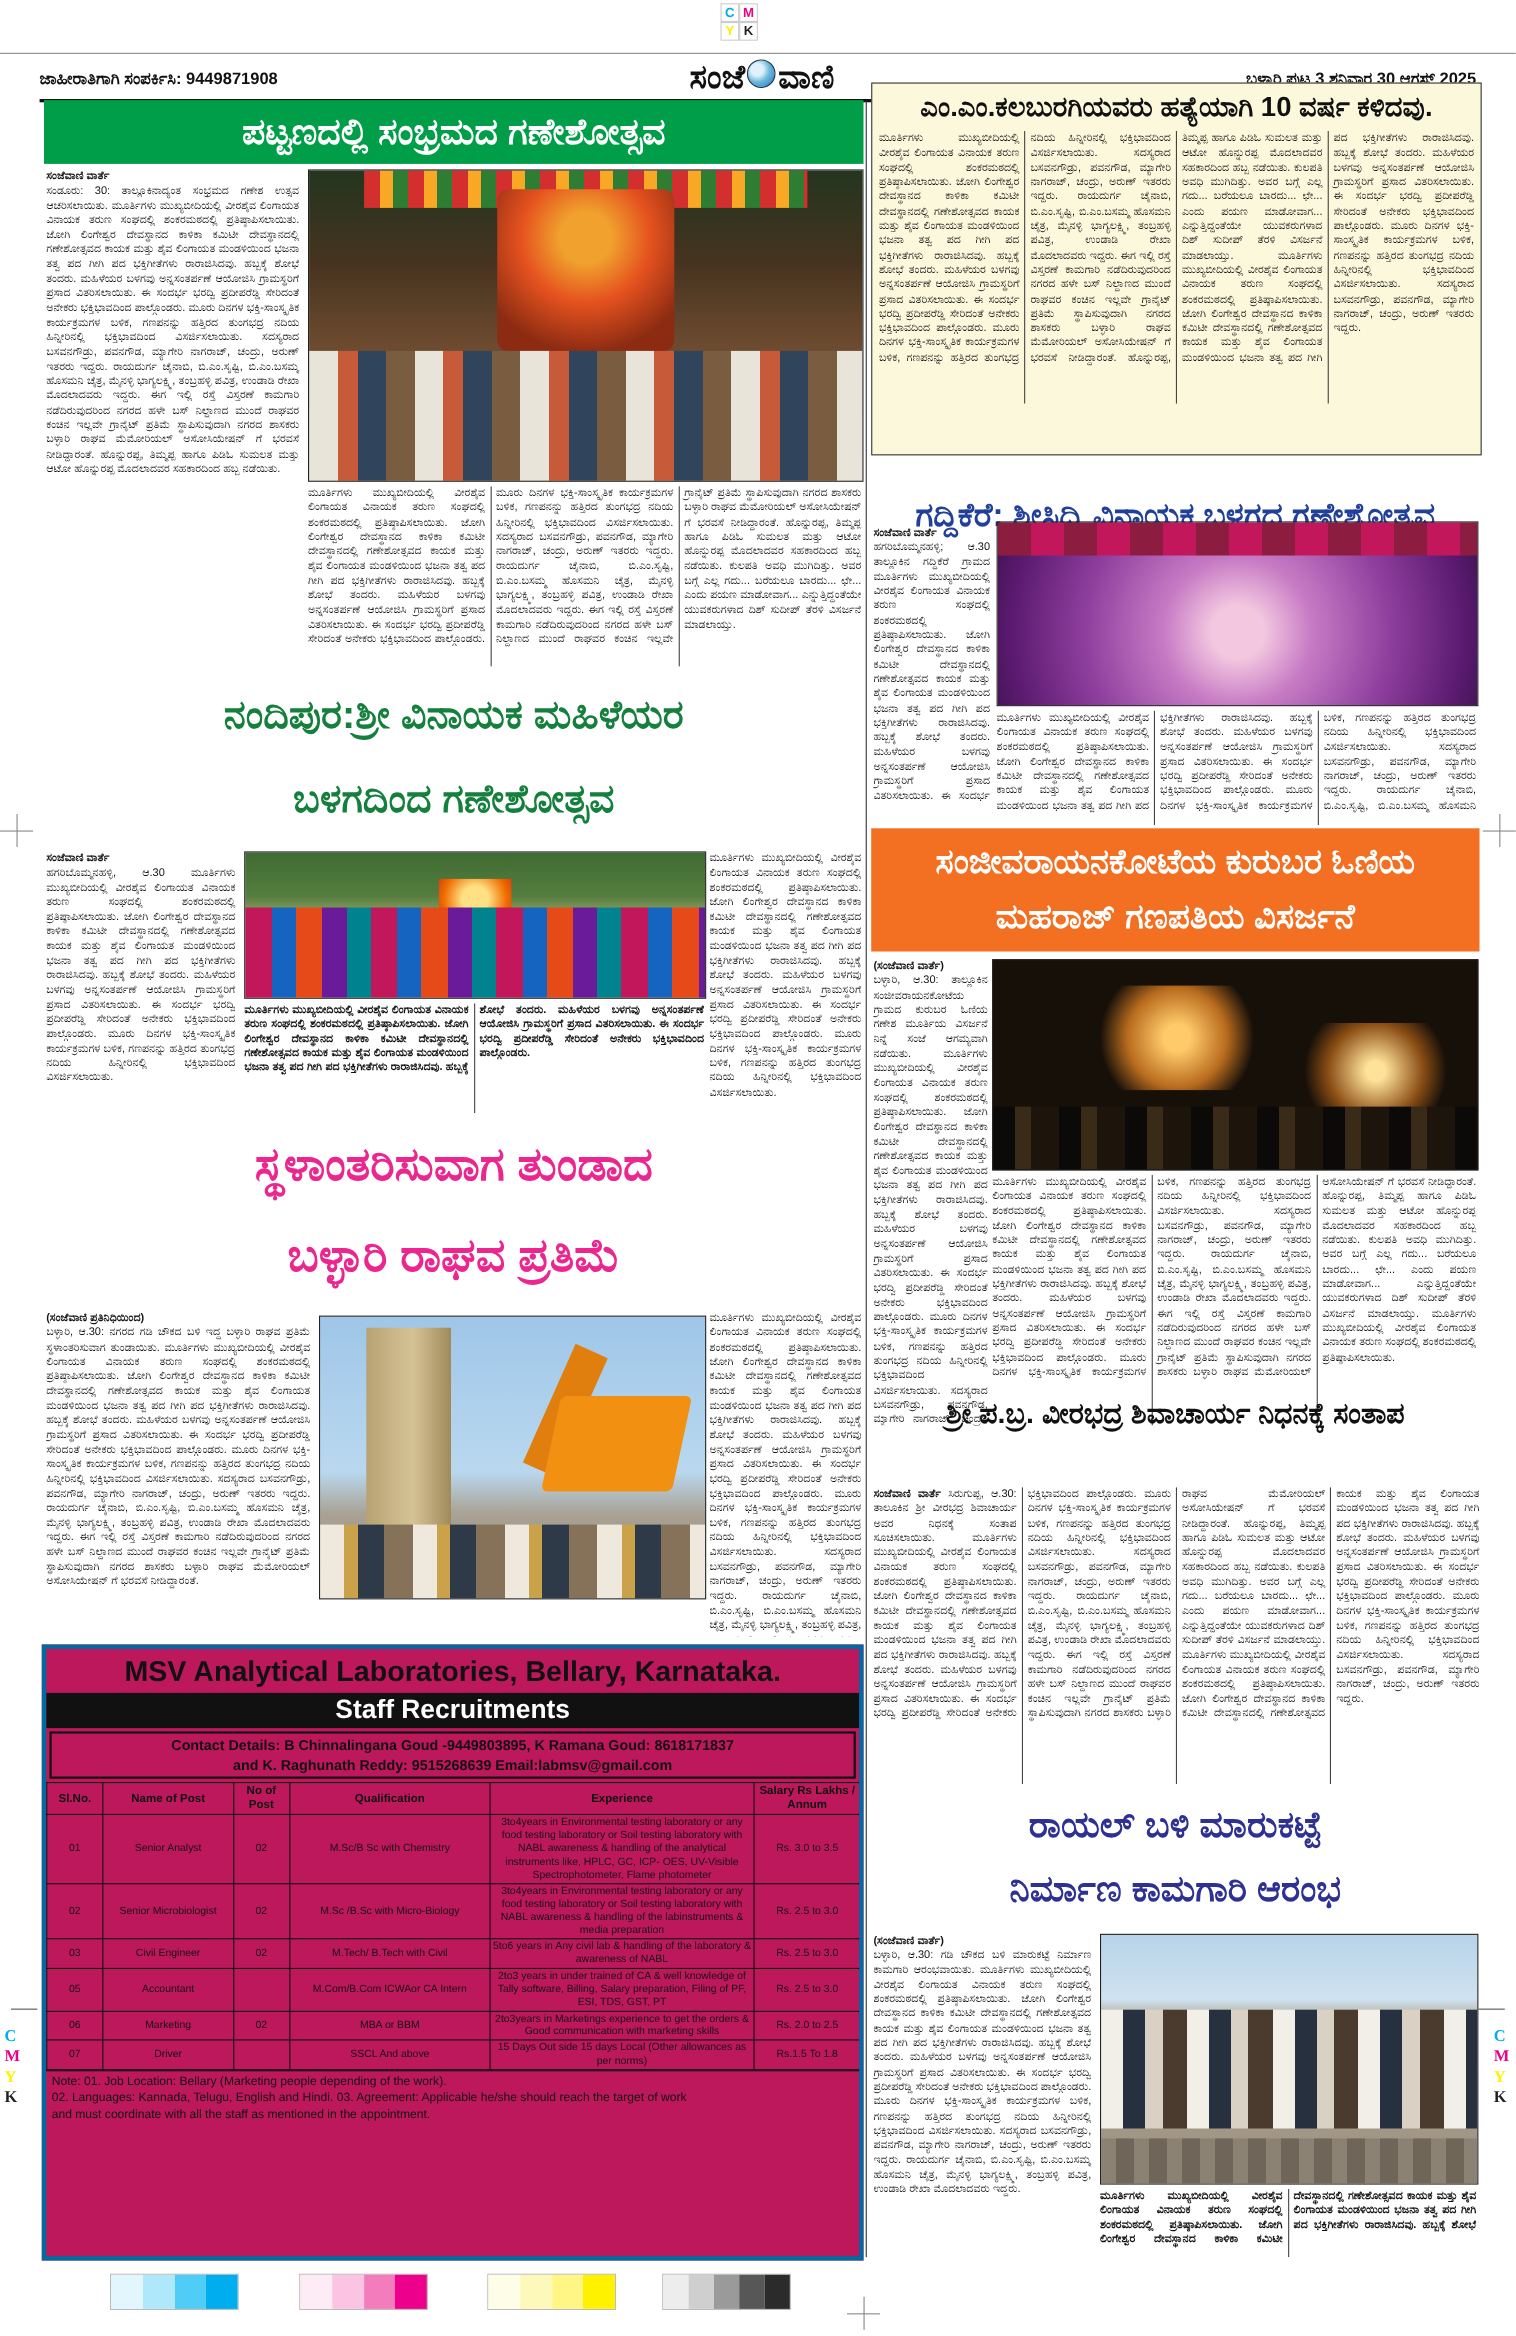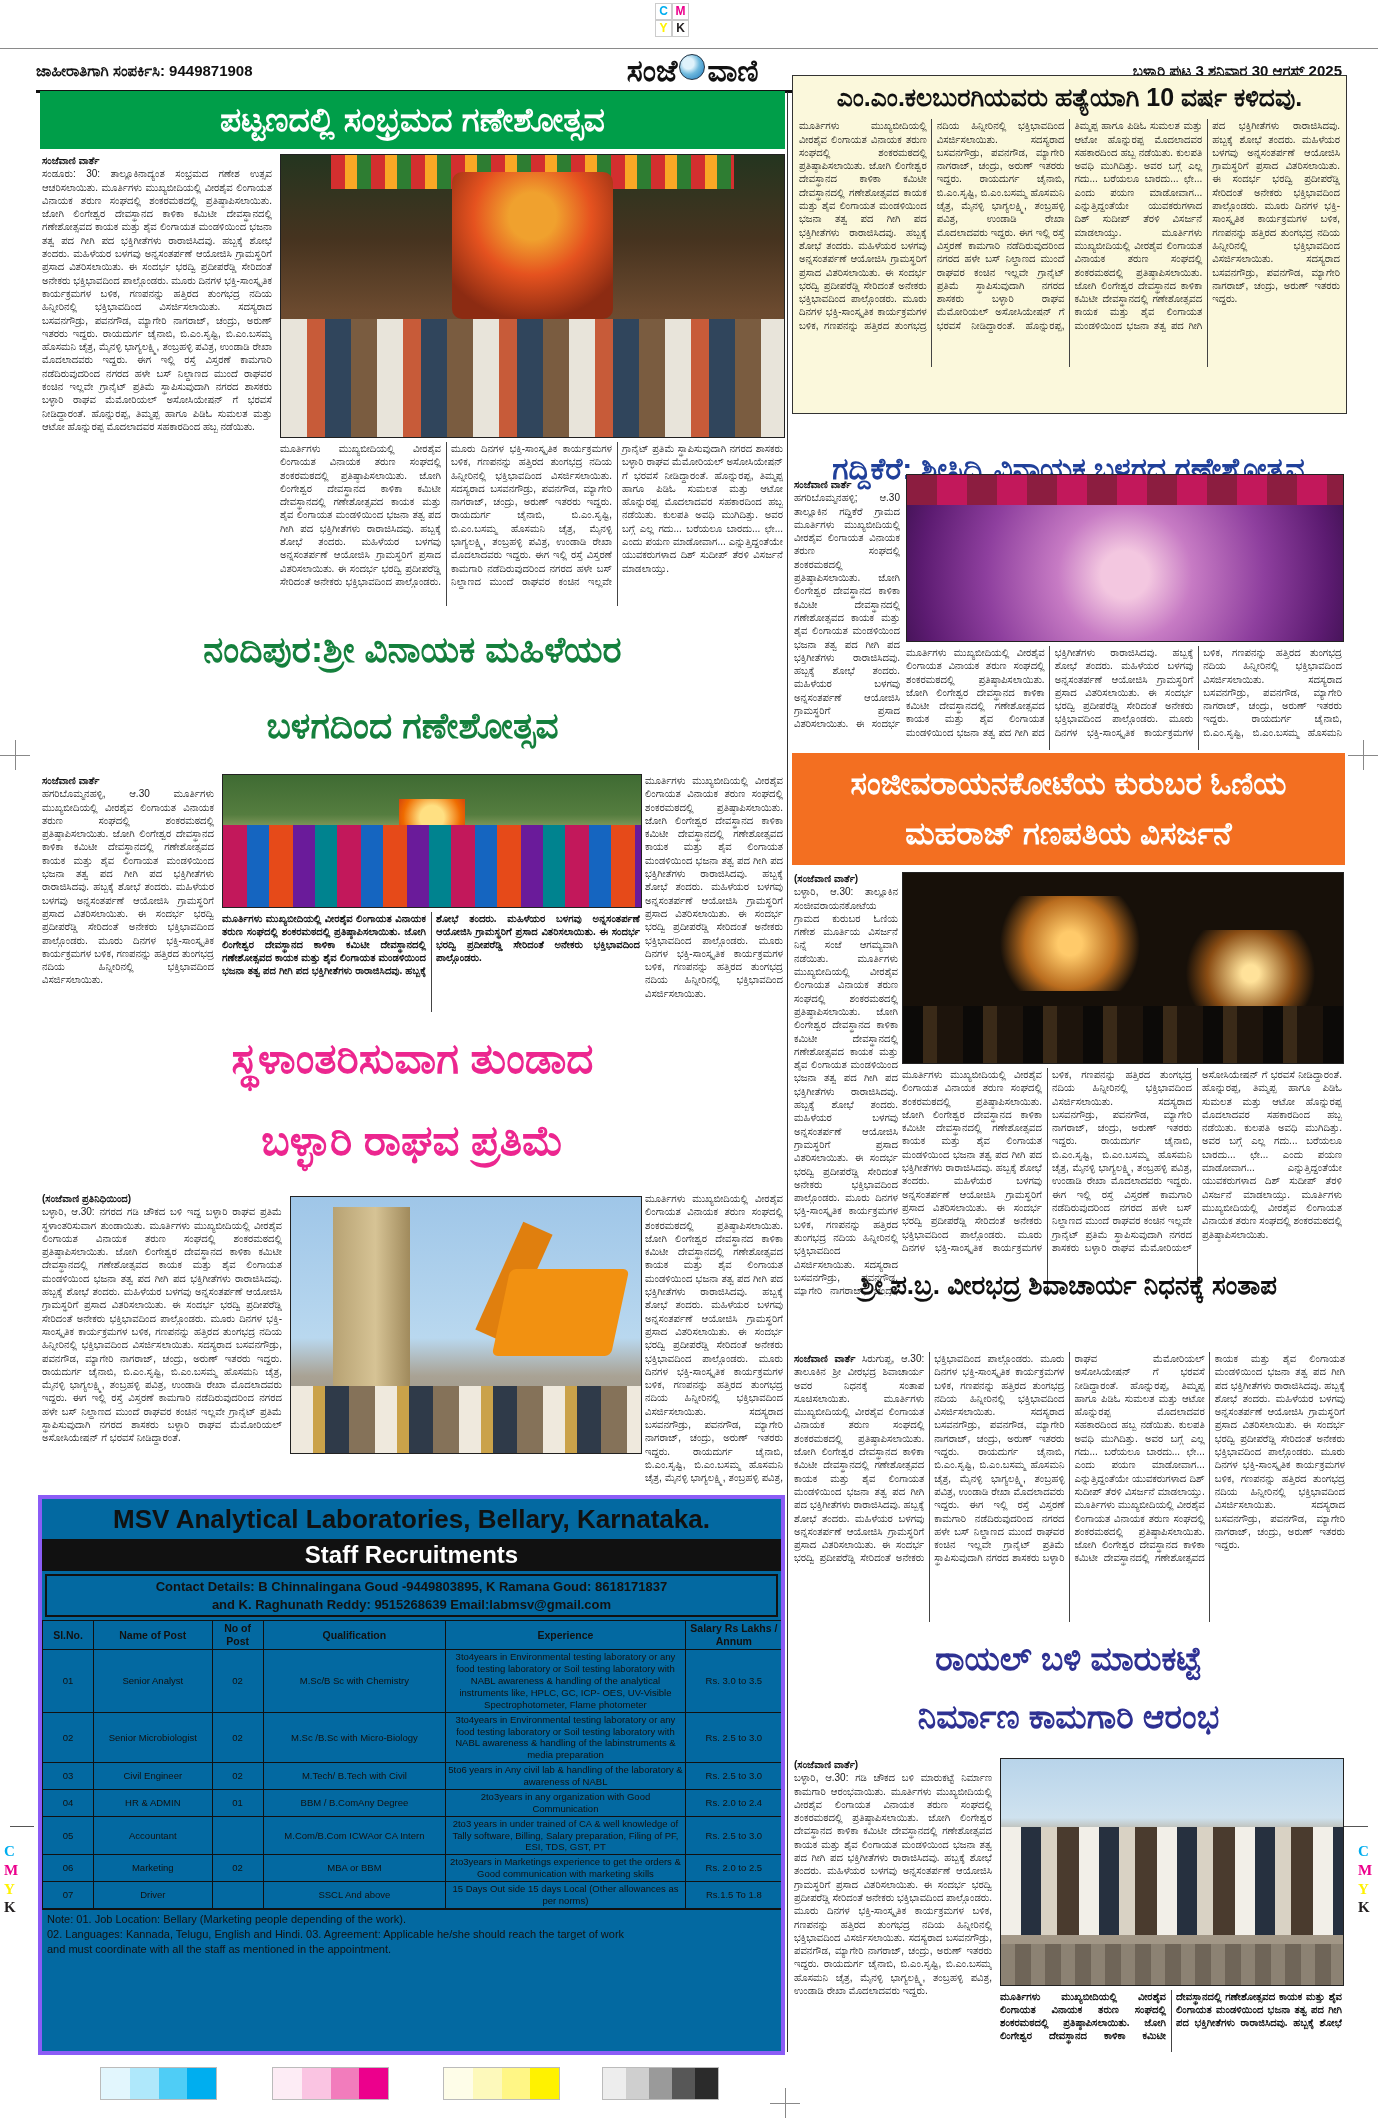--- a/index.html
+++ b/index.html
@@ -24,21 +24,21 @@
   #greenbox{left:40px;top:91px;width:745px;height:58px;background:#009E49;color:#fff;font-size:33px;display:flex;align-items:center;justify-content:center;font-weight:bold;}
   #creambox{left:792px;top:75px;width:553px;height:337px;background:#FBF8DC;border:1px solid #333;}
   #creambox .h1{font-size:25px;line-height:1.25;margin-top:6px;}
   #orangebox{left:792px;top:753px;width:553px;height:112px;background:#F36F21;color:#fff;font-size:31px;line-height:1.6;display:flex;flex-direction:column;align-items:center;justify-content:center;font-weight:bold;}
   .blueh{color:#15803d;font-size:36px;line-height:2.1;}
   .navyh{color:#20409A;font-size:30px;}
   .pinkh{color:#EC268F;font-size:42px;line-height:1.95;}
   .blackh{color:#111;font-size:26px;}
   .royalh{color:#2E3192;font-size:33px;line-height:1.75;}
   
-  #ad{left:38px;top:1495px;width:747px;height:560px;border:4px solid #8b5cf6;background:#0369a1;box-sizing:border-box;overflow:hidden;}
+  #ad{left:38px;top:1495px;width:747px;height:560px;border:4px solid #0369a1;background:#be185d;box-sizing:border-box;overflow:hidden;}
   #adtitle{font-size:26px;font-weight:bold;text-align:center;padding:5px 0 4px 0;}
   #adband{background:#111;color:#fff;font-size:24px;font-weight:bold;text-align:center;padding:2px 0;}
   #adcontact{font-size:13px;font-weight:bold;text-align:center;border:2px solid #111;margin:3px 3px 0 3px;padding:2px 4px;line-height:1.35;}
   #adtable{width:741px;border-collapse:collapse;margin:3px auto 0 auto;table-layout:fixed;}
   #adtable th,#adtable td{border:1px solid #111;font-size:9.5px;line-height:1.25;text-align:center;padding:1px 2px;vertical-align:middle;}
   #adtable th{font-weight:bold;font-size:10.5px;}
   #adnote{font-size:11px;border-top:1px solid #111;padding:2px 5px;line-height:1.35;text-align:left;}
   
   .bar{position:absolute;top:2067px;width:115px;height:31px;display:flex;border:1px solid #bbb;}
   .bar span{flex:1;}
@@ -199,28 +199,20 @@
         </tr>
         <tr>
           <td>03</td>
           <td>Civil Engineer</td>
           <td>02</td>
           <td>M.Tech/ B.Tech with Civil</td>
           <td>5to6 years in Any civil lab &amp; handling of the laboratory &amp; awareness of NABL</td>
           <td>Rs. 2.5 to 3.0</td>
         </tr>
         <tr>
-          <td>04</td>
-          <td>HR &amp; ADMIN</td>
-          <td>01</td>
-          <td>BBM / B.ComAny Degree</td>
-          <td>2to3years in any organization with Good Communication</td>
-          <td>Rs. 2.0 to 2.4</td>
-        </tr>
-        <tr>
           <td>05</td>
           <td>Accountant</td>
           <td></td>
           <td>M.Com/B.Com ICWAor CA Intern</td>
           <td>2to3 years in under trained of CA &amp; well knowledge of Tally software, Billing, Salary preparation, Filing of  PF, ESI, TDS, GST, PT</td>
           <td>Rs. 2.5 to 3.0</td>
         </tr>
         <tr>
           <td>06</td>
           <td>Marketing</td>

